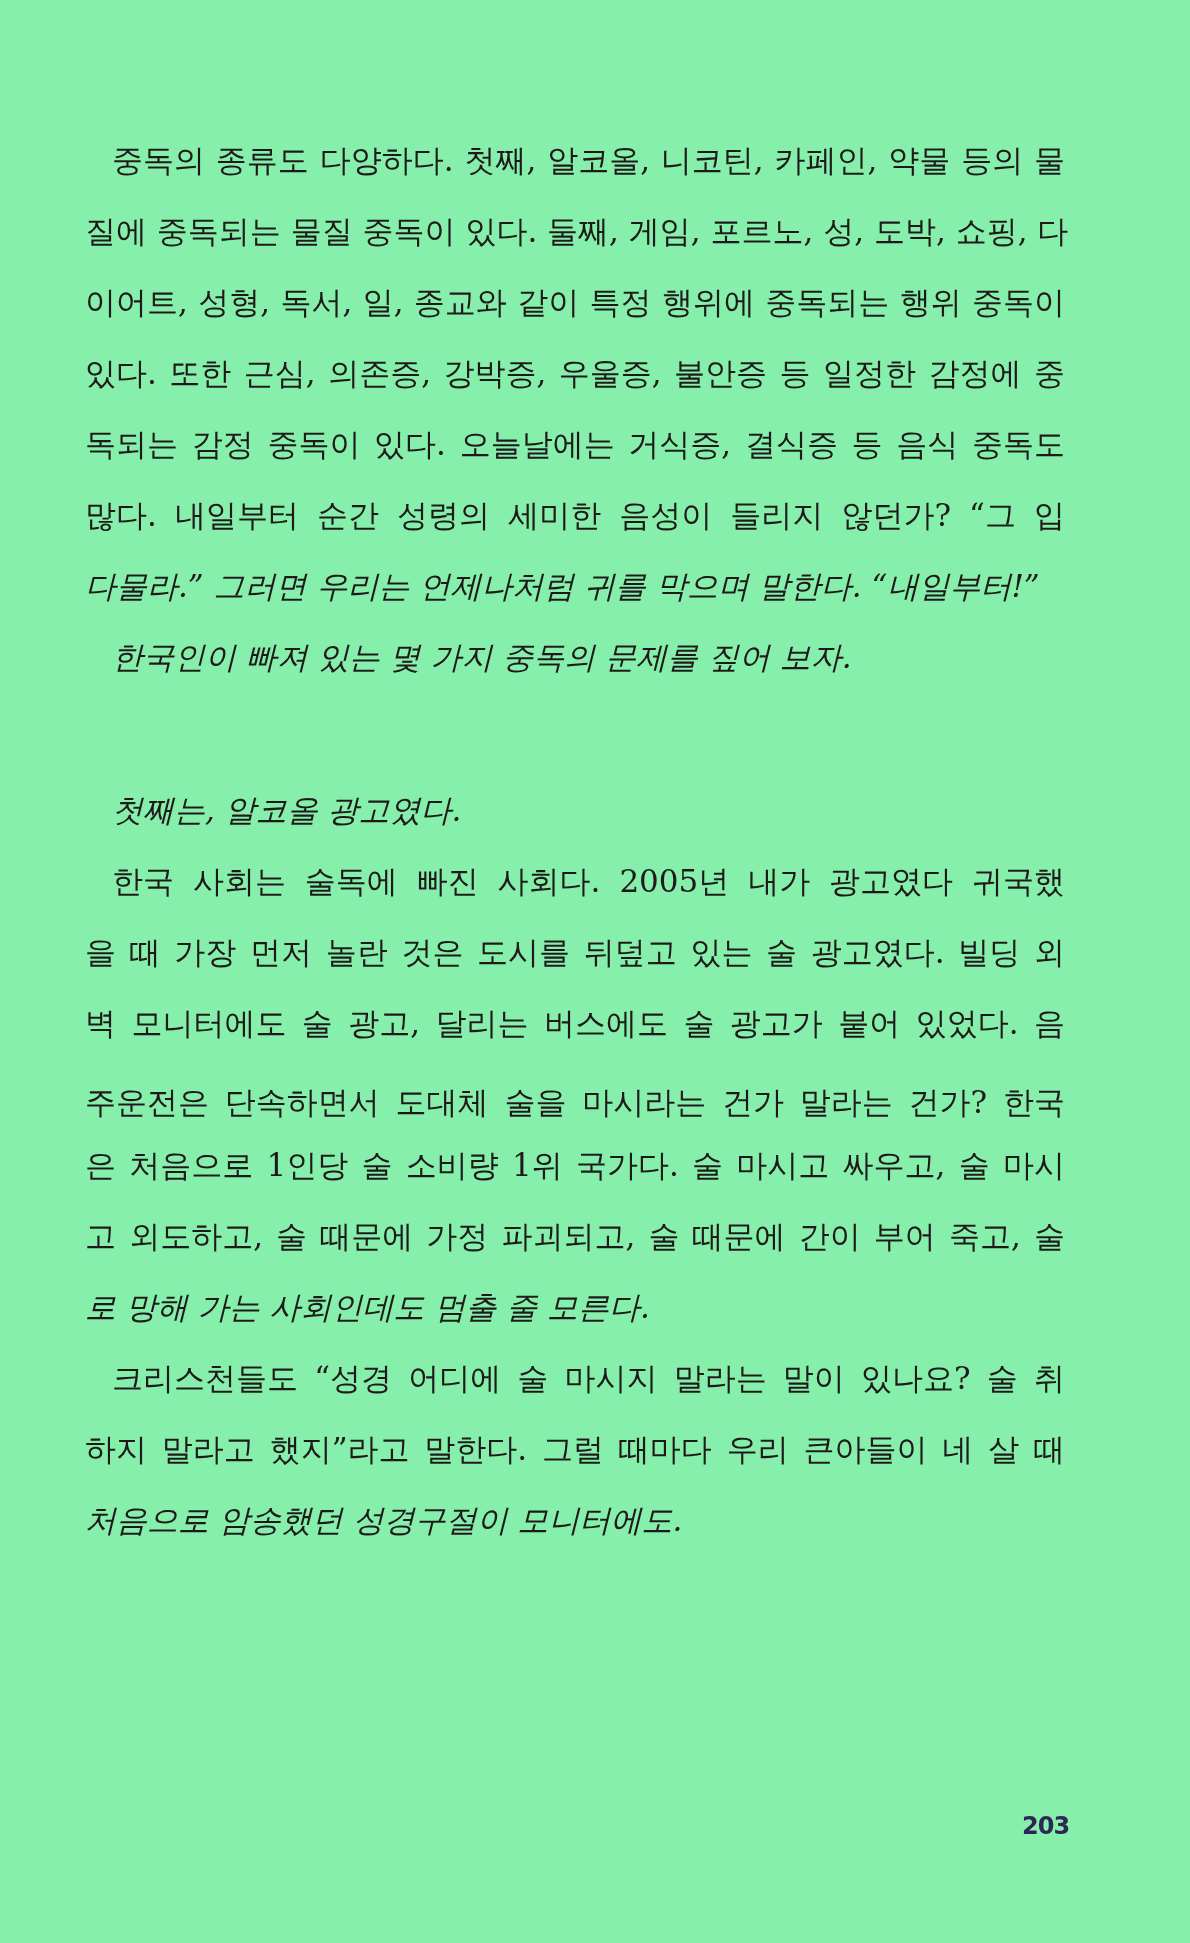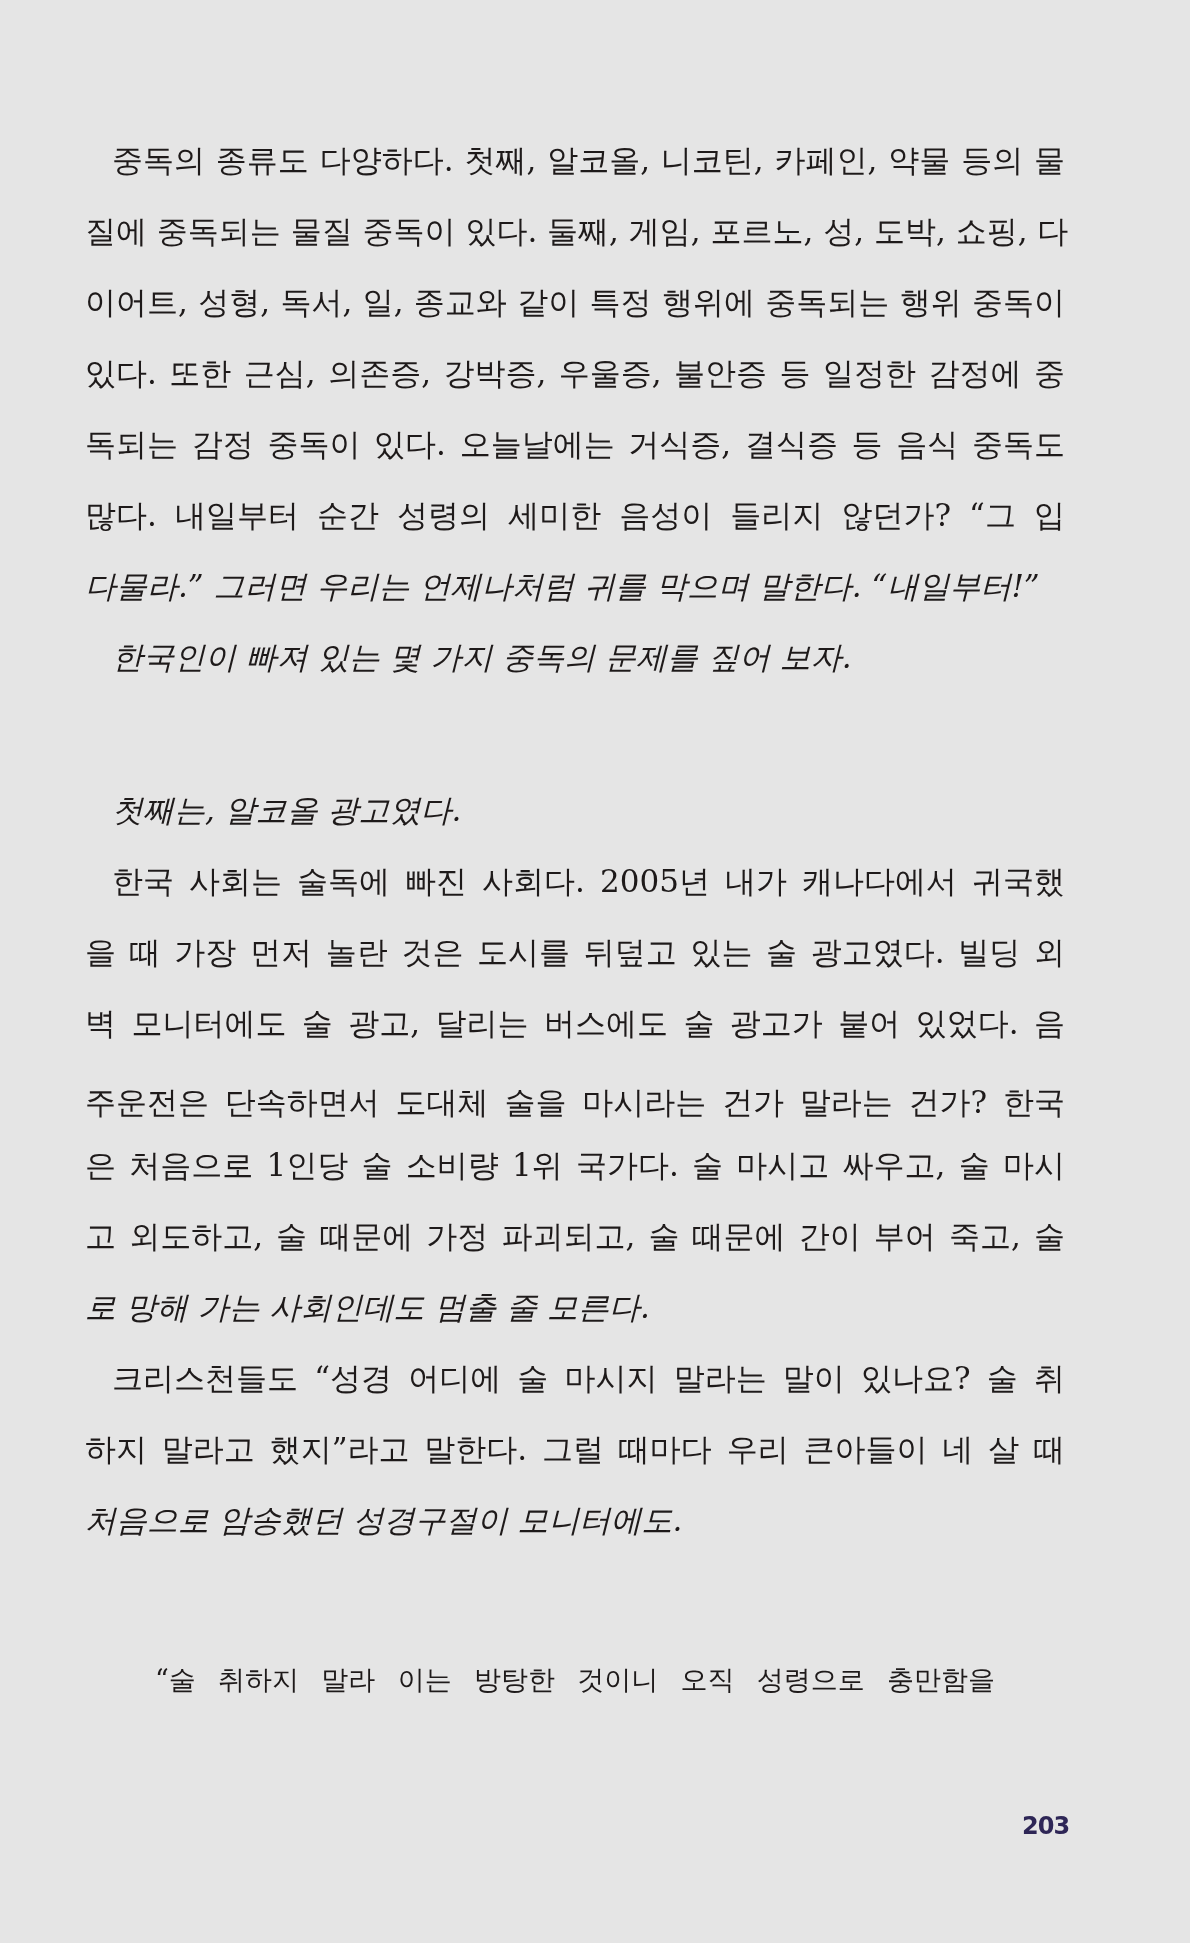--- a/index.html
+++ b/index.html
@@ -12,21 +12,21 @@
       height: 1943px;
       position: relative;
       overflow: hidden;
       font-family: "DejaVu Serif", "Liberation Serif", serif;
       color: #1e1a1a;
     }
     .page {
       position: absolute;
       left: 0; top: 0;
       width: 1190px; height: 1943px;
-      background: #e5e5e5;
+      background: #86efac;
     }
     .body-text {
       position: absolute;
       left: 85px;
       width: 980px;
     }
     .line {
       position: absolute;
       left: 0;
       width: 980px;
@@ -83,31 +83,30 @@
     <div class="line" style="top:267px">이어트, 성형, 독서, 일, 종교와 같이 특정 행위에 중독되는 행위 중독이</div>
     <div class="line" style="top:338px">있다. 또한 근심, 의존증, 강박증, 우울증, 불안증 등 일정한 감정에 중</div>
     <div class="line" style="top:409px">독되는 감정 중독이 있다. 오늘날에는 거식증, 결식증 등 음식 중독도</div>
     <div class="line" style="top:480px">많다. 내일부터 순간 성령의 세미한 음성이 들리지 않던가? “그 입</div>
     <div class="line last" style="top:551px; width:960px">다물라.” 그러면 우리는 언제나처럼 귀를 막으며 말한다. “내일부터!”</div>
 
     <div class="line indent last" style="top:622px">한국인이 빠져 있는 몇 가지 중독의 문제를 짚어 보자.</div>
 
     <div class="line indent last" style="top:775px">첫째는, 알코올 광고였다.</div>
 
-    <div class="line indent" style="top:846px">한국 사회는 술독에 빠진 사회다. 2005년 내가 캐나다에서 귀국했</div>
+    <div class="line indent" style="top:846px">한국 사회는 술독에 빠진 사회다. 2005년 내가 광고였다 귀국했</div>
     <div class="line" style="top:917px">을 때 가장 먼저 놀란 것은 도시를 뒤덮고 있는 술 광고였다. 빌딩 외</div>
     <div class="line" style="top:988px">벽 모니터에도 술 광고, 달리는 버스에도 술 광고가 붙어 있었다. 음</div>
     <div class="line" style="top:1067px">주운전은 단속하면서 도대체 술을 마시라는 건가 말라는 건가? 한국</div>
     <div class="line" style="top:1130px">은 처음으로 1인당 술 소비량 1위 국가다. 술 마시고 싸우고, 술 마시</div>
     <div class="line" style="top:1201px">고 외도하고, 술 때문에 가정 파괴되고, 술 때문에 간이 부어 죽고, 술</div>
     <div class="line last" style="top:1272px">로 망해 가는 사회인데도 멈출 줄 모른다.</div>
 
     <div class="line indent" style="top:1343px">크리스천들도 “성경 어디에 술 마시지 말라는 말이 있나요? 술 취</div>
     <div class="line" style="top:1414px">하지 말라고 했지”라고 말한다. 그럴 때마다 우리 큰아들이 네 살 때</div>
     <div class="line last" style="top:1485px">처음으로 암송했던 성경구절이 모니터에도.</div>
 
   </div>
 
-  <div class="quote">“술 취하지 말라 이는 방탕한 것이니 오직 성령으로 충만함을</div>
 
   <div class="page-number">203</div>
 
 </div>
 
 </body></html>

